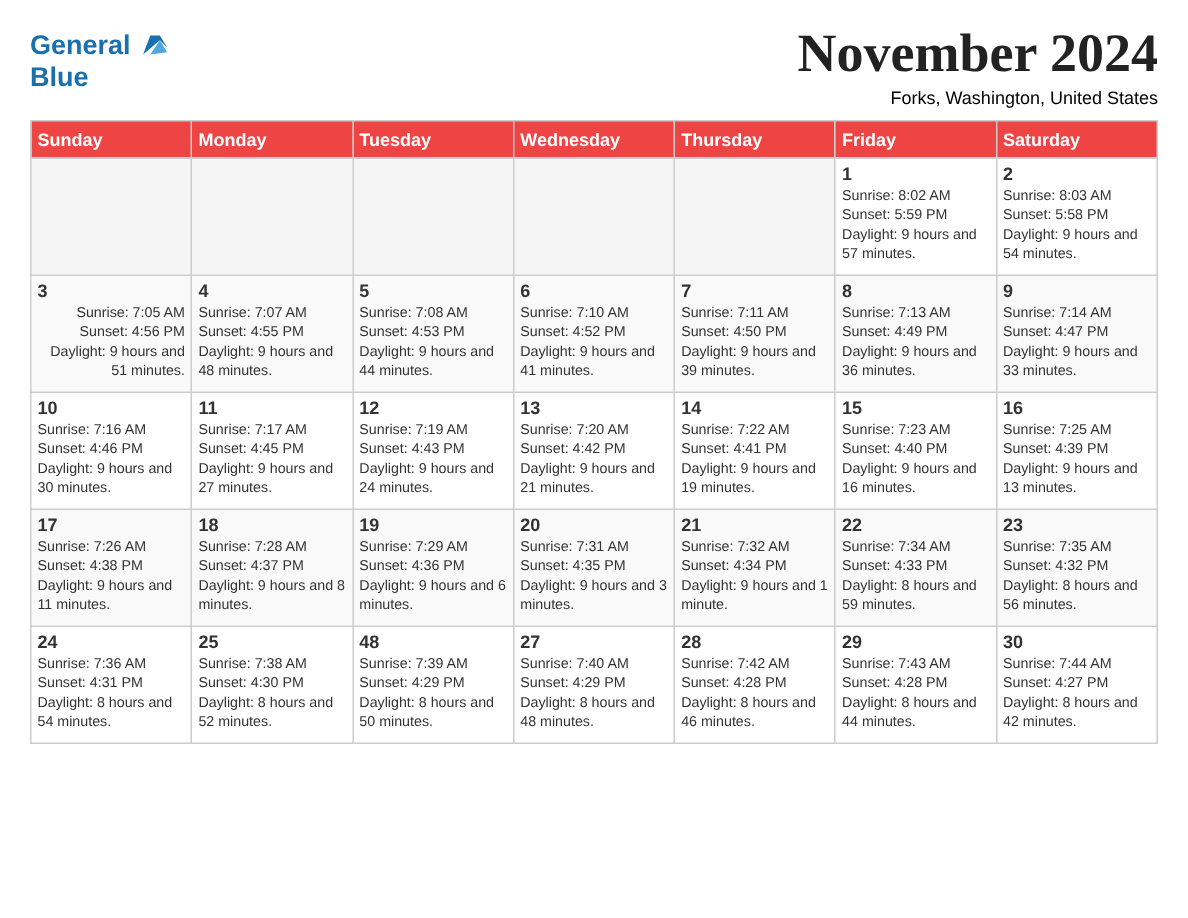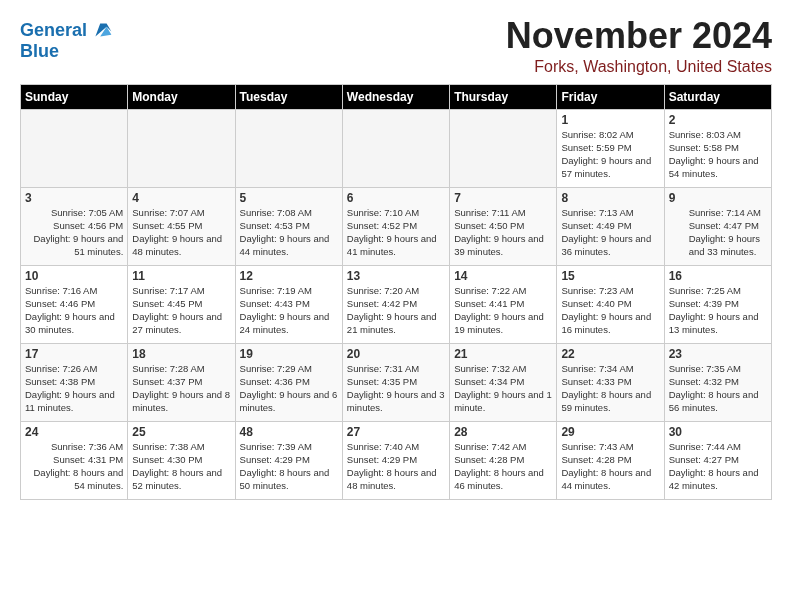--- a/index.html
+++ b/index.html
@@ -41,33 +41,34 @@
       margin-top: -2px;
     }
     .title-area {
       text-align: right;
     }
     .month-title {
       font-size: 36px;
       font-weight: bold;
       color: #222;
       line-height: 1.1;
+      font-family: Liberation Serif, serif;
     }
     .location-title {
-      font-size: 16px;
-      color: #7f1d1d;
+      font-size: 12px;
+      color: #000000;
       margin-top: 2px;
     }
     .calendar-table {
       width: 100%;
       border-collapse: collapse;
       table-layout: fixed;
     }
     .calendar-table th {
-      background: #000000;
+      background: #ef4444;
       color: #fff;
       font-size: 12px;
       font-weight: bold;
       padding: 5px 4px;
       text-align: left;
       border: 1px solid #ccc;
     }
     .calendar-table td {
       border: 1px solid #ccc;
       vertical-align: top;
@@ -184,21 +185,21 @@
 Daylight: 9 hours and 39 minutes.</div>
           </td>
           <td>
             <span class="day-number">8</span>
             <div class="day-detail" style="white-space: pre-line;">Sunrise: 7:13 AM
 Sunset: 4:49 PM
 Daylight: 9 hours and 36 minutes.</div>
           </td>
           <td>
             <span class="day-number">9</span>
-            <div class="day-detail" style="white-space: pre-line; margin-left: 20px;">Sunrise: 7:14 AM
+            <div class="day-detail" style="white-space: pre-line;">Sunrise: 7:14 AM
 Sunset: 4:47 PM
 Daylight: 9 hours and 33 minutes.</div>
           </td>
         </tr>
         <tr>
           <td>
             <span class="day-number">10</span>
             <div class="day-detail" style="white-space: pre-line;">Sunrise: 7:16 AM
 Sunset: 4:46 PM
 Daylight: 9 hours and 30 minutes.</div>
@@ -280,21 +281,21 @@
           <td>
             <span class="day-number">23</span>
             <div class="day-detail" style="white-space: pre-line;">Sunrise: 7:35 AM
 Sunset: 4:32 PM
 Daylight: 8 hours and 56 minutes.</div>
           </td>
         </tr>
         <tr>
           <td>
             <span class="day-number">24</span>
-            <div class="day-detail" style="white-space: pre-line; text-align: right;">Sunrise: 7:36 AM
+            <div class="day-detail" style="white-space: pre-line;">Sunrise: 7:36 AM
 Sunset: 4:31 PM
 Daylight: 8 hours and 54 minutes.</div>
           </td>
           <td>
             <span class="day-number">25</span>
             <div class="day-detail" style="white-space: pre-line;">Sunrise: 7:38 AM
 Sunset: 4:30 PM
 Daylight: 8 hours and 52 minutes.</div>
           </td>
           <td>

